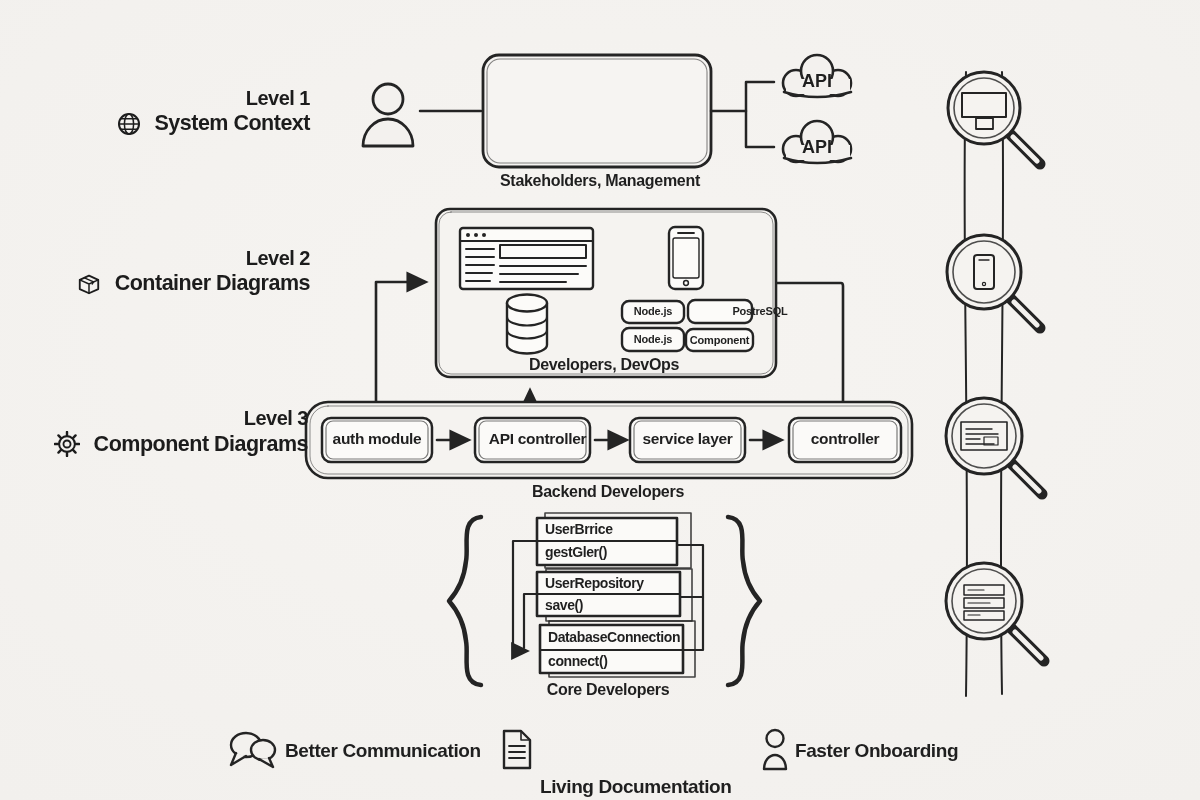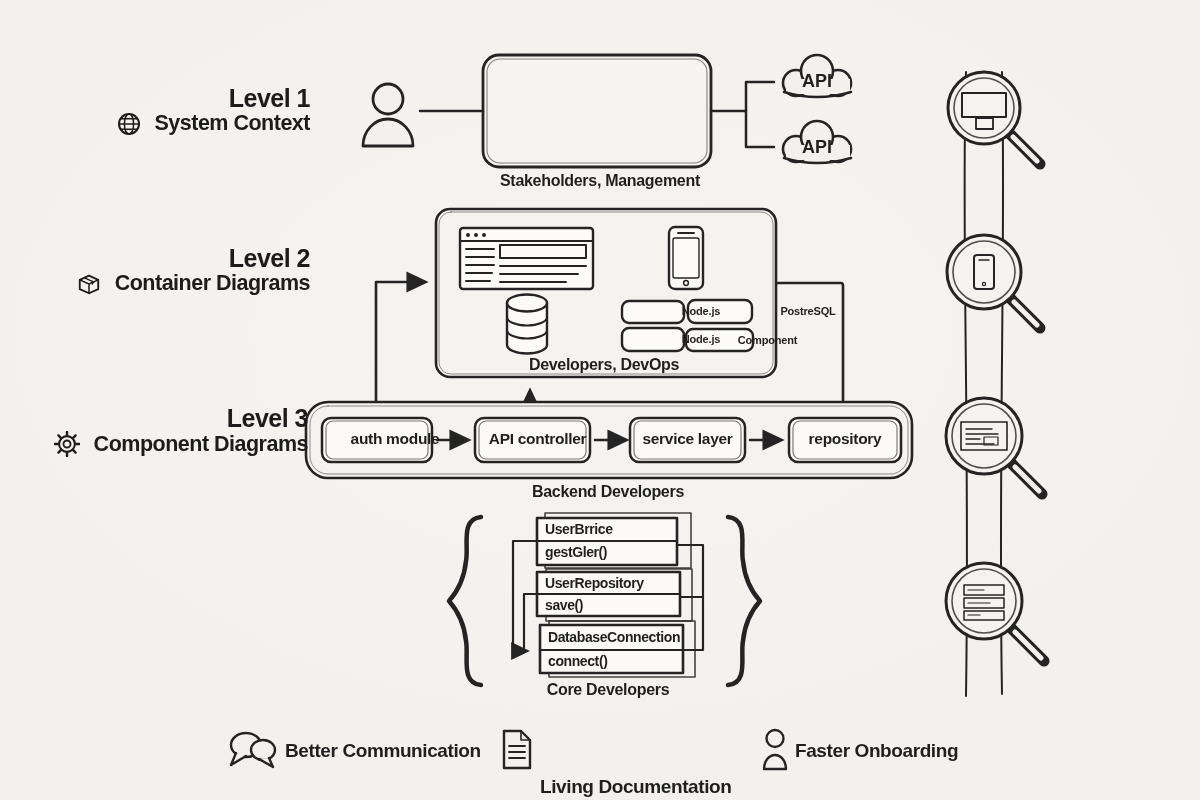--- a/index.html
+++ b/index.html
@@ -7,25 +7,25 @@
     position:relative;width:1200px;height:800px;overflow:hidden;
     background:radial-gradient(1400px 900px at 50% 42%, #f6f4f1 0%, #f0eeeb 100%);
     font-family:"Liberation Sans",sans-serif;
   }
   .art{position:absolute;left:0;top:0;}
   .t{position:absolute;font-weight:700;color:#1f1f1f;white-space:nowrap;}
   .c{text-align:center;}
   .cap{font-size:16px;letter-spacing:-0.3px;}
   .comp{font-size:15.5px;letter-spacing:-0.3px;}
   .cls{font-size:14px;letter-spacing:-0.4px;}
-  .bdg{font-size:11px;letter-spacing:-0.2px;padding-left:48px;}
+  .bdg{font-size:11px;letter-spacing:-0.2px;}
   .api{font-size:18px;}
   .ben{font-size:19px;letter-spacing:-0.4px;}
   .lvl{position:absolute;text-align:right;font-weight:700;color:#1c1c1c;}
-  .lvl .l1{font-size:25px;line-height:25px;letter-spacing:-0.5px;}
+  .lvl .l1{font-size:20px;line-height:25px;letter-spacing:-0.5px;}
   .lvl .l2{display:flex;justify-content:flex-end;align-items:center;gap:14px;
            font-size:21.5px;line-height:25px;letter-spacing:-0.5px;}
   .lvl svg{flex:0 0 auto;}
 </style>
 </head>
 <body>
 
 <div class="canvas">
 
 <svg class="art" width="1200" height="800" viewBox="0 0 1200 800">
@@ -260,24 +260,24 @@
 <div class="t cap c" style="left:458px;top:681px;width:300px;">Core Developers</div>
 
 <div class="t api c" style="left:787px;top:71px;width:60px;">API</div>
 <div class="t api c" style="left:787px;top:137px;width:60px;">API</div>
 
 <div class="t bdg c" style="left:622px;top:305px;width:62px;">Node.js</div>
 <div class="t bdg c" style="left:728px;top:305px;width:64px;">PostreSQL</div>
 <div class="t bdg c" style="left:622px;top:333px;width:62px;">Node.js</div>
 <div class="t bdg c" style="left:686px;top:334px;width:67px;">Component</div>
 
-<div class="t comp c" style="left:340px;top:430px;width:110px;">auth module</div>
+<div class="t comp c" style="left:322px;top:430px;width:110px;">auth module</div>
 <div class="t comp c" style="left:475px;top:430px;width:125px;">API controller</div>
 <div class="t comp c" style="left:630px;top:430px;width:115px;">service layer</div>
-<div class="t comp c" style="left:789px;top:430px;width:112px;">repository</div>
+<div class="t comp c" style="left:789px;top:430px;width:112px;">controller</div>
 
 <div class="t cls" style="left:545px;top:521px;width:130px;">UserBrrice</div>
 <div class="t cls" style="left:545px;top:544px;width:130px;">gestGler()</div>
 <div class="t cls" style="left:545px;top:575px;width:133px;">UserRepository</div>
 <div class="t cls" style="left:545px;top:597px;width:133px;">save()</div>
 <div class="t cls" style="left:548px;top:629px;width:133px;">DatabaseConnection</div>
 <div class="t cls" style="left:548px;top:653px;width:133px;">connect()</div>
 
 <div class="t ben" style="left:285px;top:740px;">Better Communication</div>
 <div class="t ben" style="left:540px;top:736px;margin-top:40px;">Living Documentation</div>

